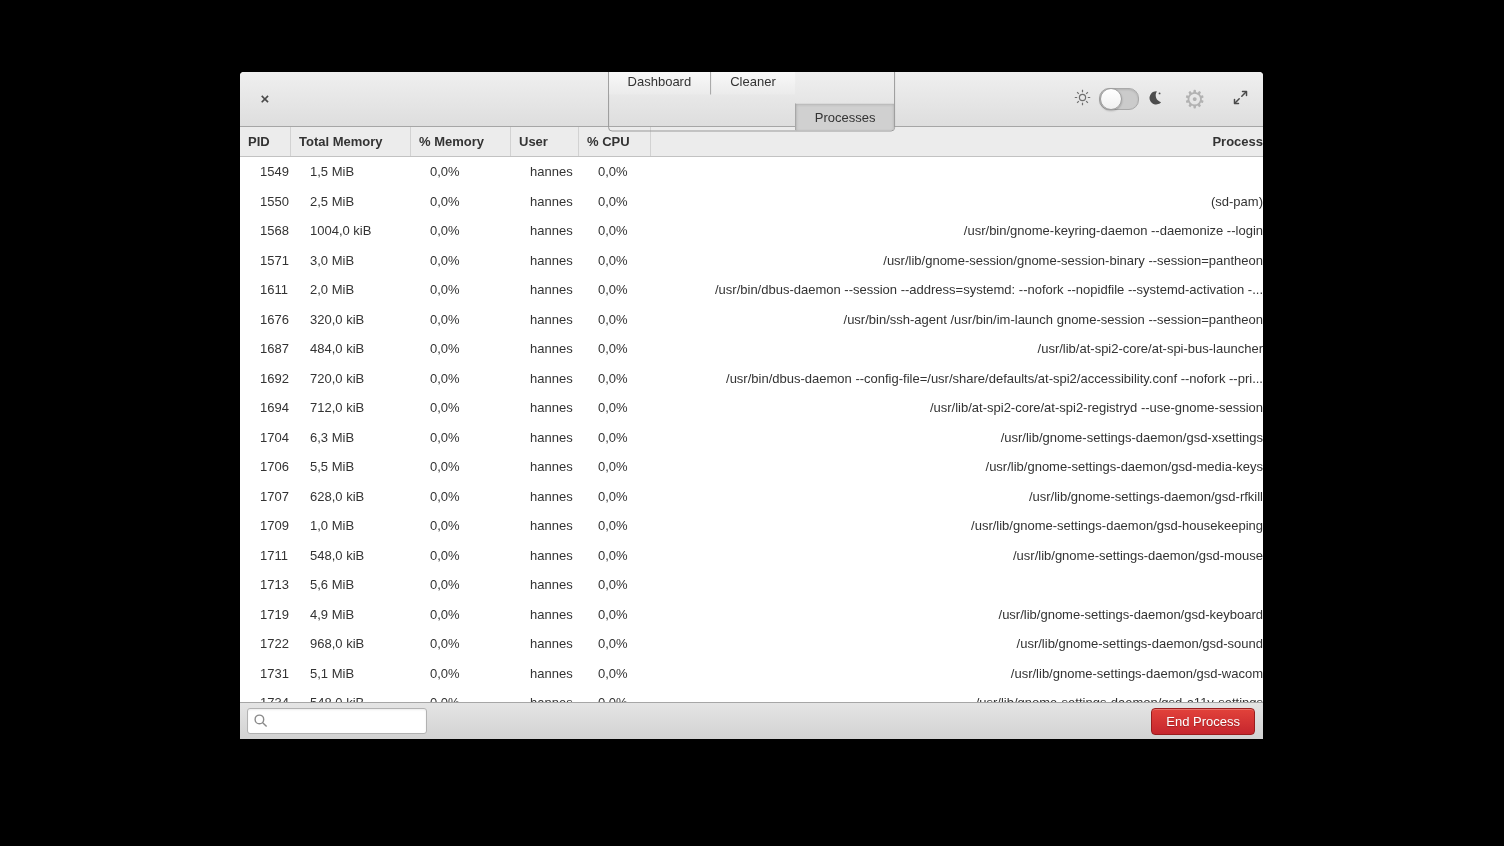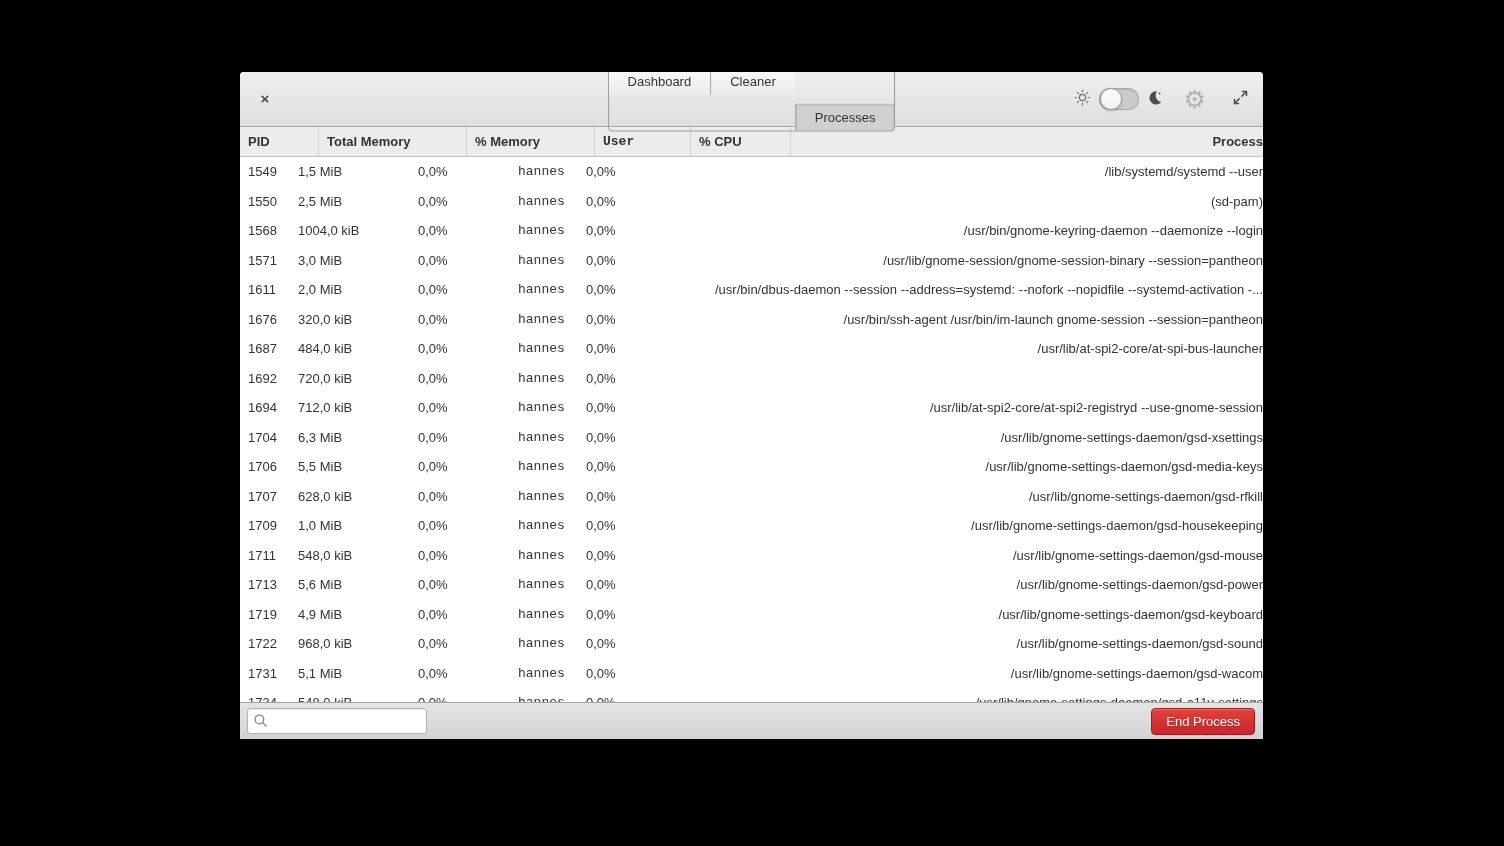--- a/index.html
+++ b/index.html
@@ -25,30 +25,30 @@
   .sun{margin-right:8px;}
   .toggle{width:38px;height:20px;border-radius:10px;background:#cbcbcb;border:1px solid #a9a9a9;
     position:relative;flex:none;cursor:pointer;box-shadow:inset 0 1px 2px rgba(0,0,0,.12);}
   .knob{position:absolute;left:0px;top:-1px;width:20px;height:20px;border-radius:50%;
     background:linear-gradient(#ffffff,#f0f0f0);border:1px solid #9d9d9d;box-shadow:0 1px 2px rgba(0,0,0,.25);}
   .moon{margin-left:8px;}
   .gear{margin-left:22px;font-size:25px;color:#b2b2b2;line-height:25px;}
   .expand{margin-left:26px;}
   
   .thead{height:29px;flex:none;background:#ececec;border-bottom:1px solid #c2c2c2;
-    display:flex;font-size:13px;font-weight:bold;color:#333;gap:28px;}
+    display:flex;font-size:13px;font-weight:bold;color:#333;}
   .hcell{line-height:29px;padding-left:8px;box-sizing:border-box;white-space:nowrap;overflow:hidden;cursor:pointer;}
   .hcell + .hcell{border-left:1px solid #d2d2d2;}
   .tbody{flex:1;overflow:hidden;background:#fff;}
-  .trow{display:flex;height:29.5px;font-size:13px;color:#333;cursor:default;}
+  .trow{display:flex;height:29.5px;font-size:13px;color:#333;cursor:default;margin-left:12px;}
   .cell{line-height:29.5px;padding-left:8px;box-sizing:border-box;white-space:nowrap;overflow:hidden;}
   .col-pid{width:50px;flex:none;}
   .col-memory{width:120px;flex:none;}
   .col-mem_pct{width:100px;flex:none;}
-  .col-user{width:68px;flex:none;font-family:Liberation Mono, monospace;}
+  .col-user{width:68px;flex:none;}
   .col-cpu_pct{width:72px;flex:none;}
   .col-process{flex:1;min-width:0;text-align:right;}
   
   .footer{height:36px;flex:none;background:linear-gradient(#e4e4e4,#d2d2d2);
     border-top:1px solid #a6a6a6;display:flex;align-items:center;}
   .search-wrap{position:relative;margin-left:7px;}
   .search-input{width:180px;height:26px;box-sizing:border-box;border:1px solid #b2b2b2;
     border-radius:3px;background:#fff;padding:0 6px 0 26px;font-size:13px;color:#333;outline:none;
     box-shadow:inset 0 1px 2px rgba(0,0,0,.08);}
   .search-icon{position:absolute;left:6px;top:5px;pointer-events:none;}
@@ -117,21 +117,20 @@
       <div class="hcell col-process">Process</div>
     </div>
 
   <div class="tbody">
       <div class="trow">
         <div class="cell col-pid">1549</div>
         <div class="cell col-memory">1,5 MiB</div>
         <div class="cell col-mem_pct">0,0%</div>
         <div class="cell col-user">hannes</div>
         <div class="cell col-cpu_pct">0,0%</div>
-        <div class="cell col-process">/lib/systemd/systemd --user</div>
       </div>
       <div class="trow">
         <div class="cell col-pid">1550</div>
         <div class="cell col-memory">2,5 MiB</div>
         <div class="cell col-mem_pct">0,0%</div>
         <div class="cell col-user">hannes</div>
         <div class="cell col-cpu_pct">0,0%</div>
         <div class="cell col-process">(sd-pam)</div>
       </div>
       <div class="trow">
@@ -173,20 +172,21 @@
         <div class="cell col-user">hannes</div>
         <div class="cell col-cpu_pct">0,0%</div>
         <div class="cell col-process">/usr/lib/at-spi2-core/at-spi-bus-launcher</div>
       </div>
       <div class="trow">
         <div class="cell col-pid">1692</div>
         <div class="cell col-memory">720,0 kiB</div>
         <div class="cell col-mem_pct">0,0%</div>
         <div class="cell col-user">hannes</div>
         <div class="cell col-cpu_pct">0,0%</div>
+        <div class="cell col-process">/usr/bin/dbus-daemon --config-file=/usr/share/defaults/at-spi2/accessibility.conf --nofork --pri...</div>
       </div>
       <div class="trow">
         <div class="cell col-pid">1694</div>
         <div class="cell col-memory">712,0 kiB</div>
         <div class="cell col-mem_pct">0,0%</div>
         <div class="cell col-user">hannes</div>
         <div class="cell col-cpu_pct">0,0%</div>
         <div class="cell col-process">/usr/lib/at-spi2-core/at-spi2-registryd --use-gnome-session</div>
       </div>
       <div class="trow">
@@ -228,21 +228,20 @@
         <div class="cell col-user">hannes</div>
         <div class="cell col-cpu_pct">0,0%</div>
         <div class="cell col-process">/usr/lib/gnome-settings-daemon/gsd-mouse</div>
       </div>
       <div class="trow">
         <div class="cell col-pid">1713</div>
         <div class="cell col-memory">5,6 MiB</div>
         <div class="cell col-mem_pct">0,0%</div>
         <div class="cell col-user">hannes</div>
         <div class="cell col-cpu_pct">0,0%</div>
-        <div class="cell col-process">/usr/lib/gnome-settings-daemon/gsd-power</div>
       </div>
       <div class="trow">
         <div class="cell col-pid">1719</div>
         <div class="cell col-memory">4,9 MiB</div>
         <div class="cell col-mem_pct">0,0%</div>
         <div class="cell col-user">hannes</div>
         <div class="cell col-cpu_pct">0,0%</div>
         <div class="cell col-process">/usr/lib/gnome-settings-daemon/gsd-keyboard</div>
       </div>
       <div class="trow">

